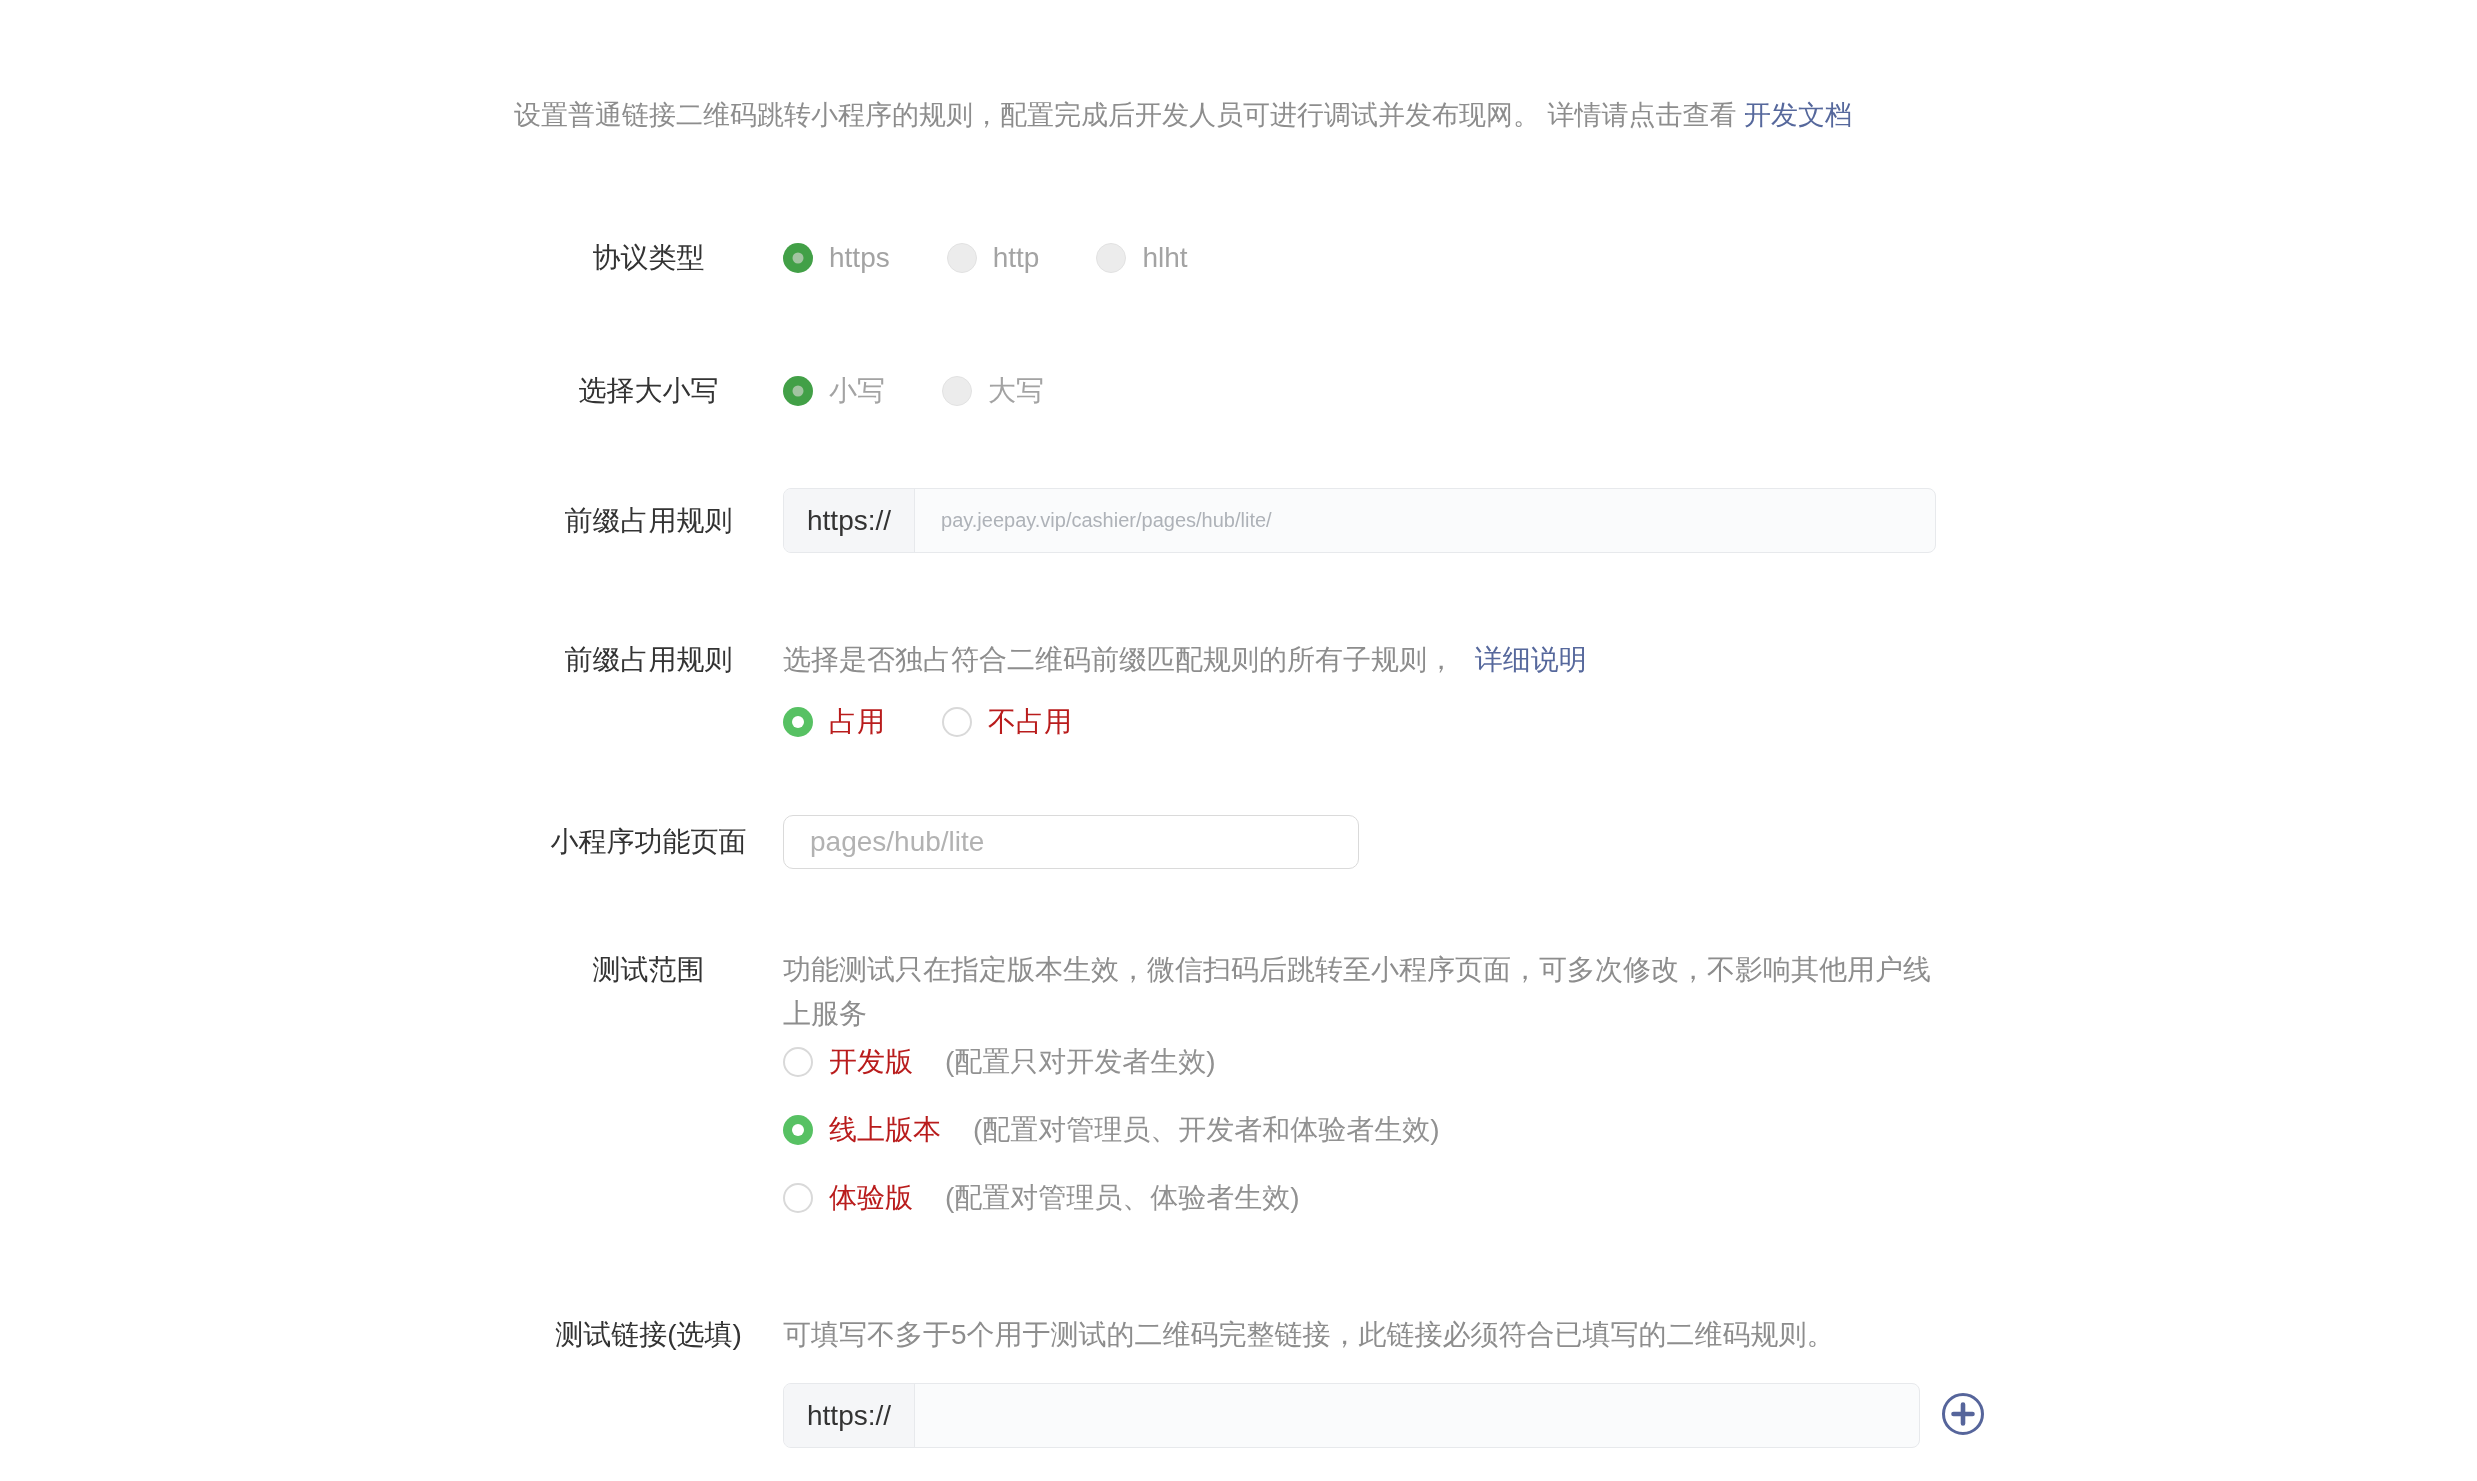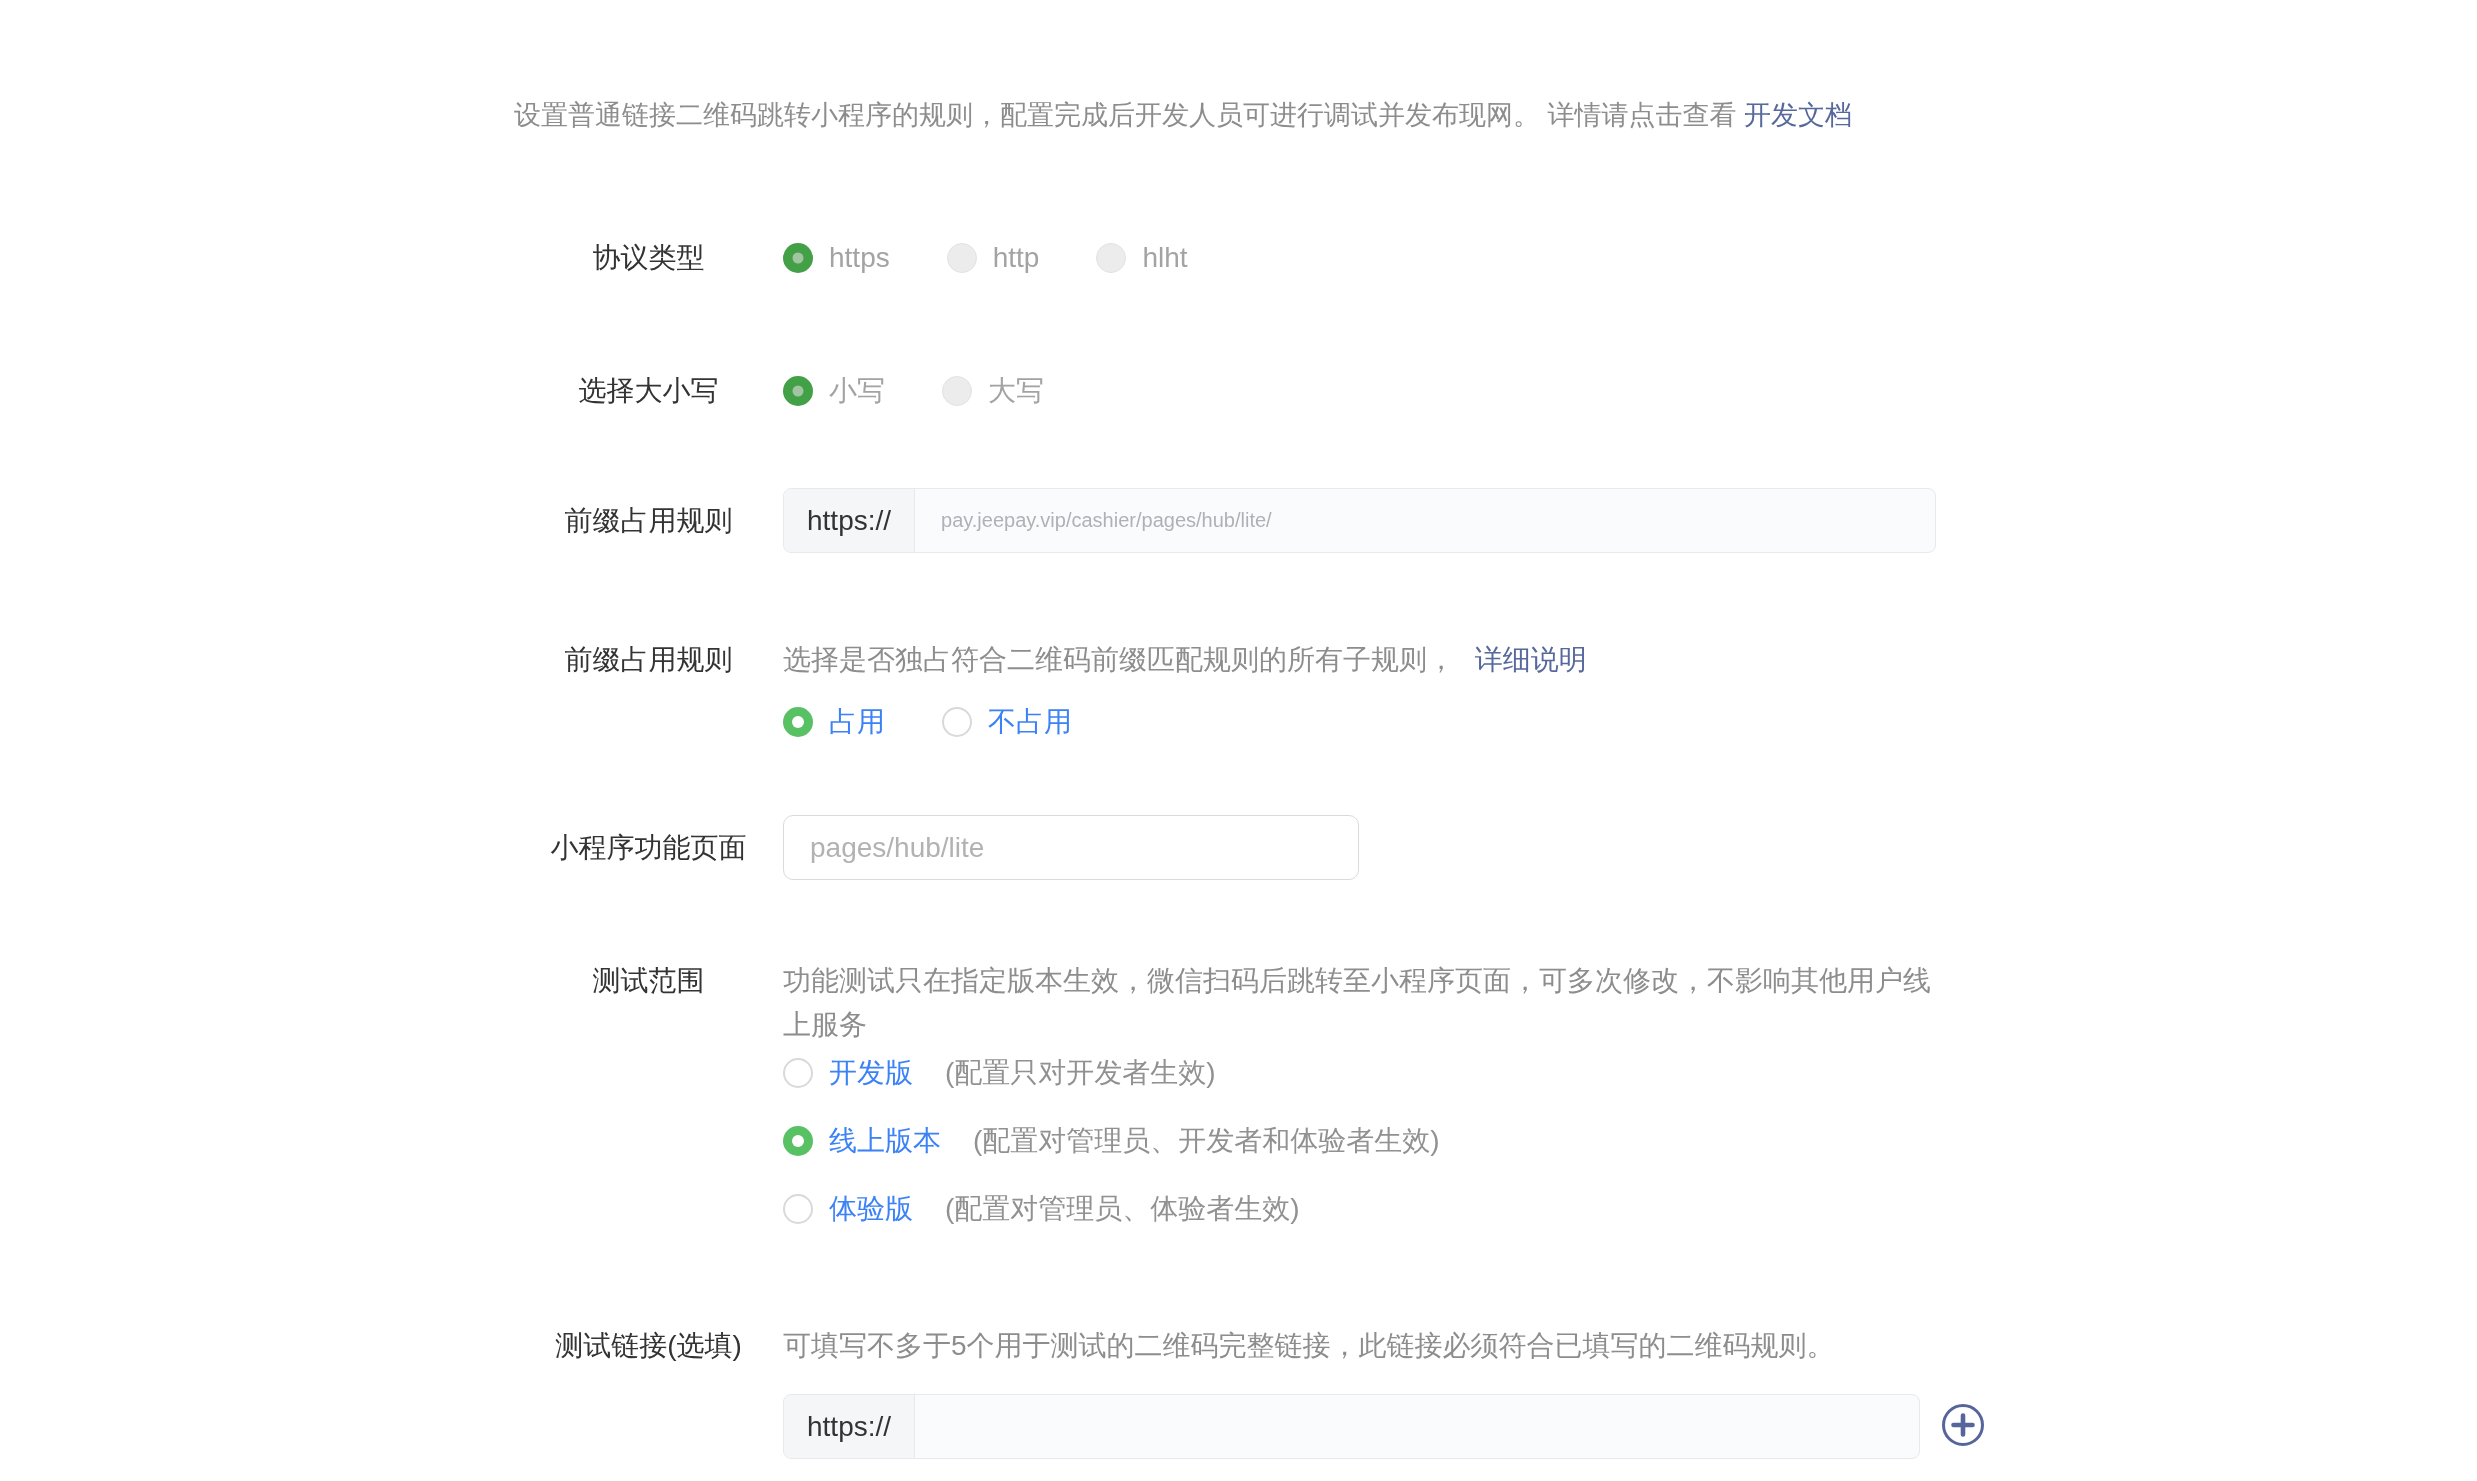--- a/index.html
+++ b/index.html
@@ -62,21 +62,21 @@
   .radio-option.disabled .radio-circle {
     background: #ececec; border: 1px solid #e2e2e2;
   }
   .radio-option.disabled.selected .radio-circle {
     background: #42a047; border: none;
   }
   .radio-option.disabled.selected .radio-circle::after {
     background: #a2c4a1; width: 11px; height: 11px;
   }
   .radio-label {
-    margin-left: 16px; font-size: 28px; color: #3b82f6; font-weight: 500;
+    margin-left: 16px; font-size: 28px; color: #b91c1c; font-weight: 500;
   }
   .radio-option.disabled .radio-label { color: #a3a3a3; font-weight: 400; }
   .radio-note { margin-left: 32px; font-size: 28px; color: #919191; font-weight: 400; }
 
   
   .desc { font-size: 28px; color: #8d8d8d; line-height: 44px; }
   .desc .link { margin-left: 12px; }
   .control-width { width: 1153px; }
 
   
@@ -91,21 +91,21 @@
     font-size: 28px; color: #333333; flex-shrink: 0;
   }
   .input-group input {
     flex: 1; border: none; outline: none; background: transparent;
     font-size: 20px; color: #333333; padding: 0 26px;
   }
   .input-group input::placeholder { color: #aeb2b8; }
 
   
   .plain-input {
-    width: 576px; height: 65px;
+    width: 576px; height: 54px;
     border: 1px solid #dadada; border-radius: 10px;
     background: #ffffff; outline: none;
     font-size: 28px; color: #333333; padding: 0 26px;
   }
   .plain-input::placeholder { color: #b2b2b2; }
 
   
   .sub-radios { margin-top: 18px; }
   .scope-radios { margin-top: 4px; }
 

